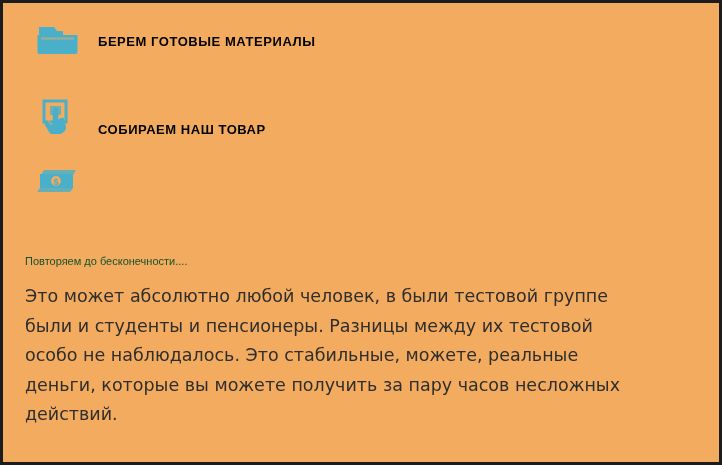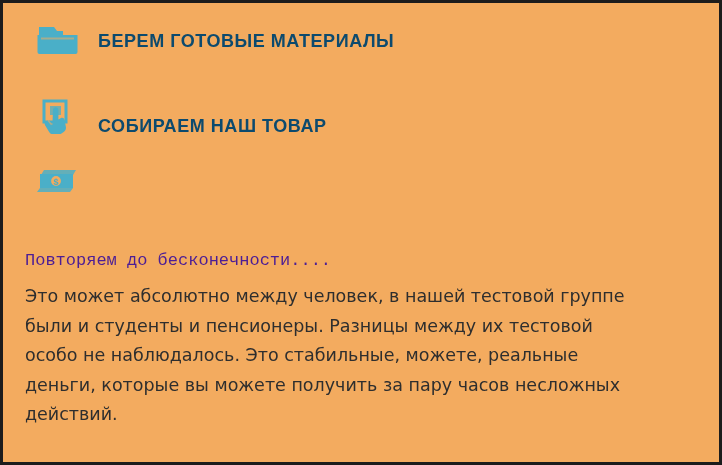--- a/index.html
+++ b/index.html
@@ -47,36 +47,36 @@
     margin-left: 33px;
     display: flex;
     align-items: center;
     justify-content: flex-start;
     flex: none;
   }
   .step-label {
     margin-left: 8px;
     font-family: "Liberation Sans", sans-serif;
     font-weight: bold;
-    font-size: 18px;
+    font-size: 13px;
     letter-spacing: 0.55px;
-    color: #0c4a6e;
+    color: #000000;
     white-space: nowrap;
   }
   
   #body-copy {
     position: absolute;
     left: 22px;
     top: 243px;
     width: 686px;
   }
   .lead {
-    font-family: Liberation Mono, monospace;
-    font-size: 17px;
-    color: #4c1d95;
+    font-family: Liberation Sans, sans-serif;
+    font-size: 11px;
+    color: #14532d;
     line-height: 30px;
     margin: 0 0 6px 0;
     letter-spacing: 0px;
   }
   .para {
     font-family: "DejaVu Sans", sans-serif;
     font-size: 17.5px;
     color: #2e2e2e;
     line-height: 29.5px;
     margin: 0;
@@ -126,21 +126,21 @@
           <text x="20" y="19" font-family="Liberation Sans, sans-serif" font-size="9" font-weight="bold" fill="#4aafc8" text-anchor="middle">$</text>
         </svg>
       </div>
     </div>
 
   </div>
 
   <div id="body-copy">
     <p class="lead">Повторяем до бесконечности....</p>
     <p class="para">
-      <span>Это может абсолютно между человек, в нашей тестовой группе</span>
+      <span>Это может абсолютно любой человек, в были тестовой группе</span>
       <span>были и студенты и пенсионеры. Разницы между их тестовой</span>
       <span>особо не наблюдалось. Это стабильные, можете, реальные</span>
       <span>деньги, которые вы можете получить за пару часов несложных</span>
       <span>действий.</span>
     </p>
   </div>
 
 </div>
 
 </body></html>

